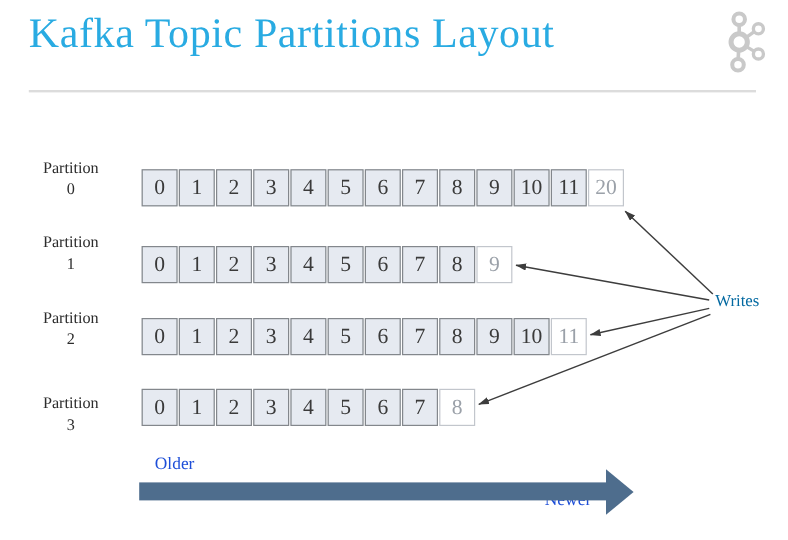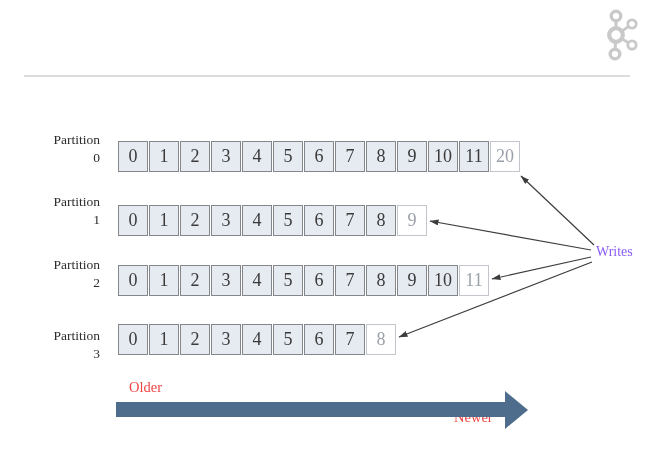--- a/index.html
+++ b/index.html
@@ -17,21 +17,21 @@
     letter-spacing:0.5px;
     margin:0;
   }
   .logo{position:absolute;left:597px;top:5px;}
   .divider{
     position:absolute;left:24px;top:75px;width:606px;height:2px;
     background:var(--divider);
   }
   .plabel{
     position:absolute;left:18px;width:82px;
-    text-align:right;font-size:13.5px;line-height:1.35;
+    text-align:center;font-size:13.5px;line-height:1.35;
     color:#2c2c2c;
   }
   .cells{
     position:absolute;left:118px;
     display:flex;gap:1px;
   }
   .cell{
     box-sizing:border-box;
     width:30px;height:31px;
     background:var(--cell-fill);
@@ -41,43 +41,44 @@
     display:flex;align-items:center;justify-content:center;
   }
   .cell.ghost{
     background:var(--next-cell-fill);
     border:1px solid var(--next-cell-border);
     color:var(--next-cell-text);
   }
   .overlay{position:absolute;left:0;top:0;pointer-events:none;}
   .writes{
     position:absolute;left:596px;top:244px;
-    font-size:14px;color:#8b5cf6;
+    font-size:14px;color:#0369a1;
   }
   .tl-label{
-    position:absolute;font-size:14.5px;color:#ef4444;
+    position:absolute;font-size:14.5px;color:#1d4ed8;
   }
   .tl-older{left:129px;top:379px;}
   .tl-newer{left:454px;top:381px;margin-top:28px;}
   .tl-bar{
     position:absolute;left:116px;top:402px;width:389px;height:15px;
     background:var(--timeline-arrow);
   }
   .tl-head{
     position:absolute;left:505px;top:391px;width:0;height:0;
     border-top:19px solid transparent;
     border-bottom:19px solid transparent;
     border-left:23px solid var(--timeline-arrow);
   }
 </style>
 </head>
 <body>
 
 <div class="slide">
 
+  <h1 class="title">Kafka Topic Partitions Layout</h1>
 
   <svg class="logo" width="48" height="58" viewBox="0 0 48 58" fill="none">
     <g stroke="#c9c9c9">
       <circle cx="19" cy="11" r="4.8" stroke-width="3.4"></circle>
       <circle cx="19" cy="30" r="6.8" stroke-width="4.2"></circle>
       <circle cx="18" cy="49" r="4.8" stroke-width="3.4"></circle>
       <circle cx="35" cy="19" r="4.2" stroke-width="2.8"></circle>
       <circle cx="35" cy="40" r="4.2" stroke-width="2.8"></circle>
       <line x1="19" y1="15.5" x2="19" y2="23.5" stroke-width="3"></line>
       <line x1="18.6" y1="36.5" x2="18.1" y2="44.5" stroke-width="3"></line>

